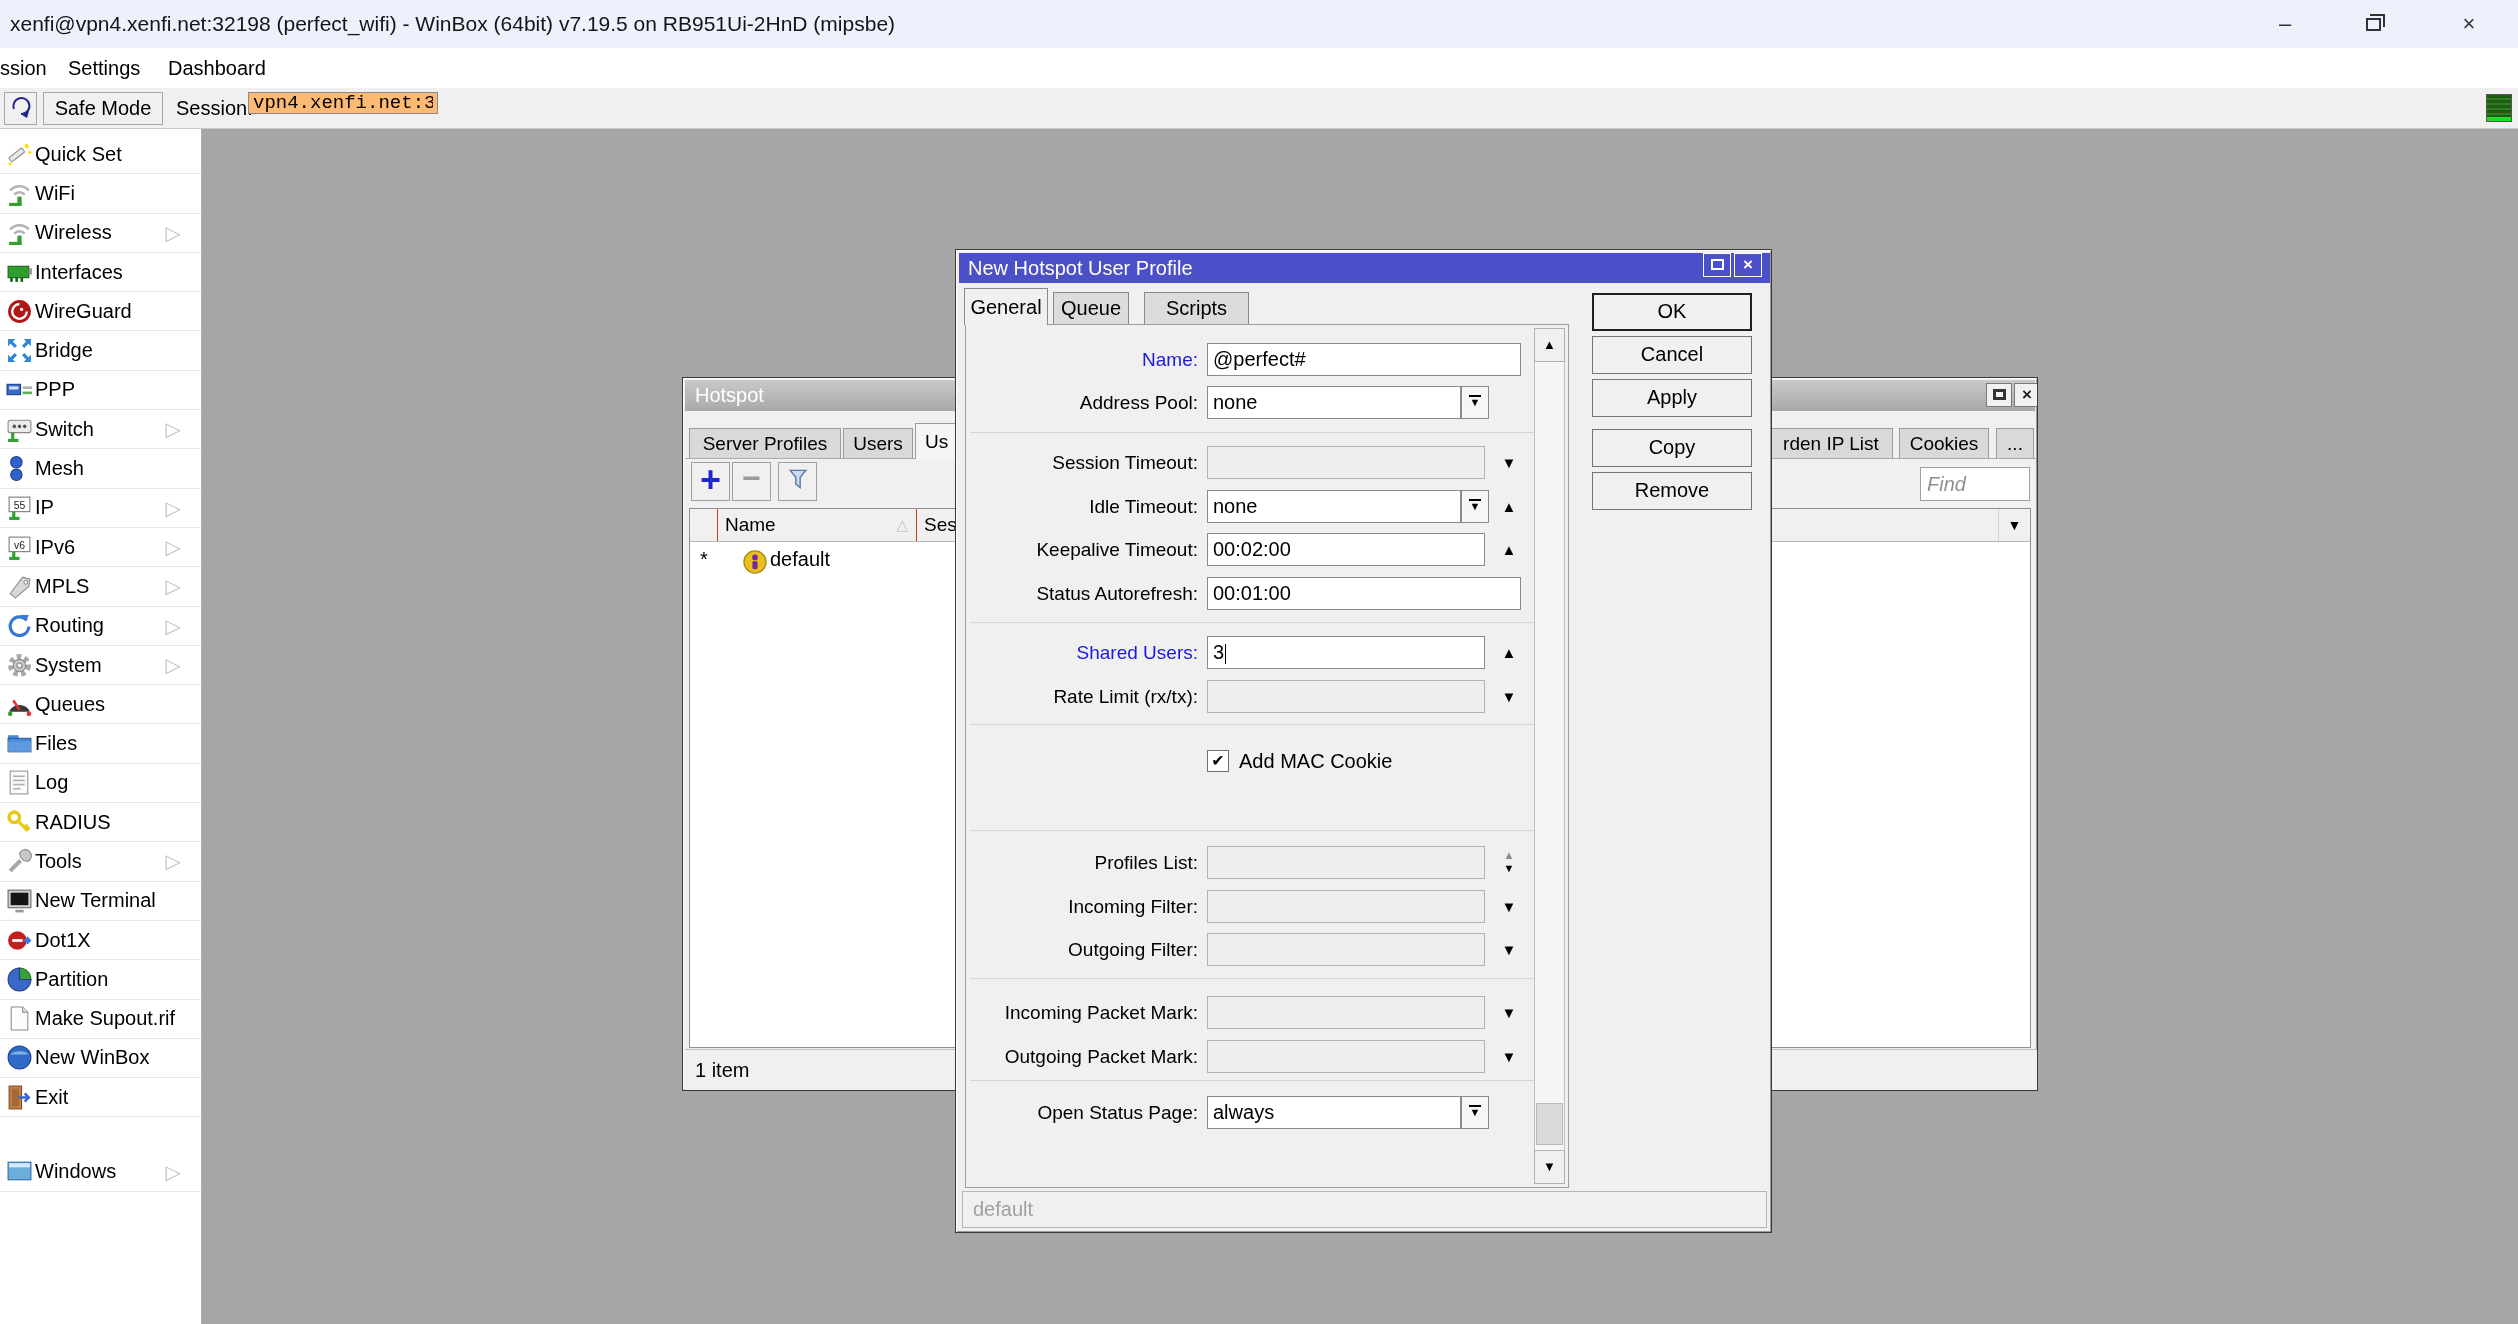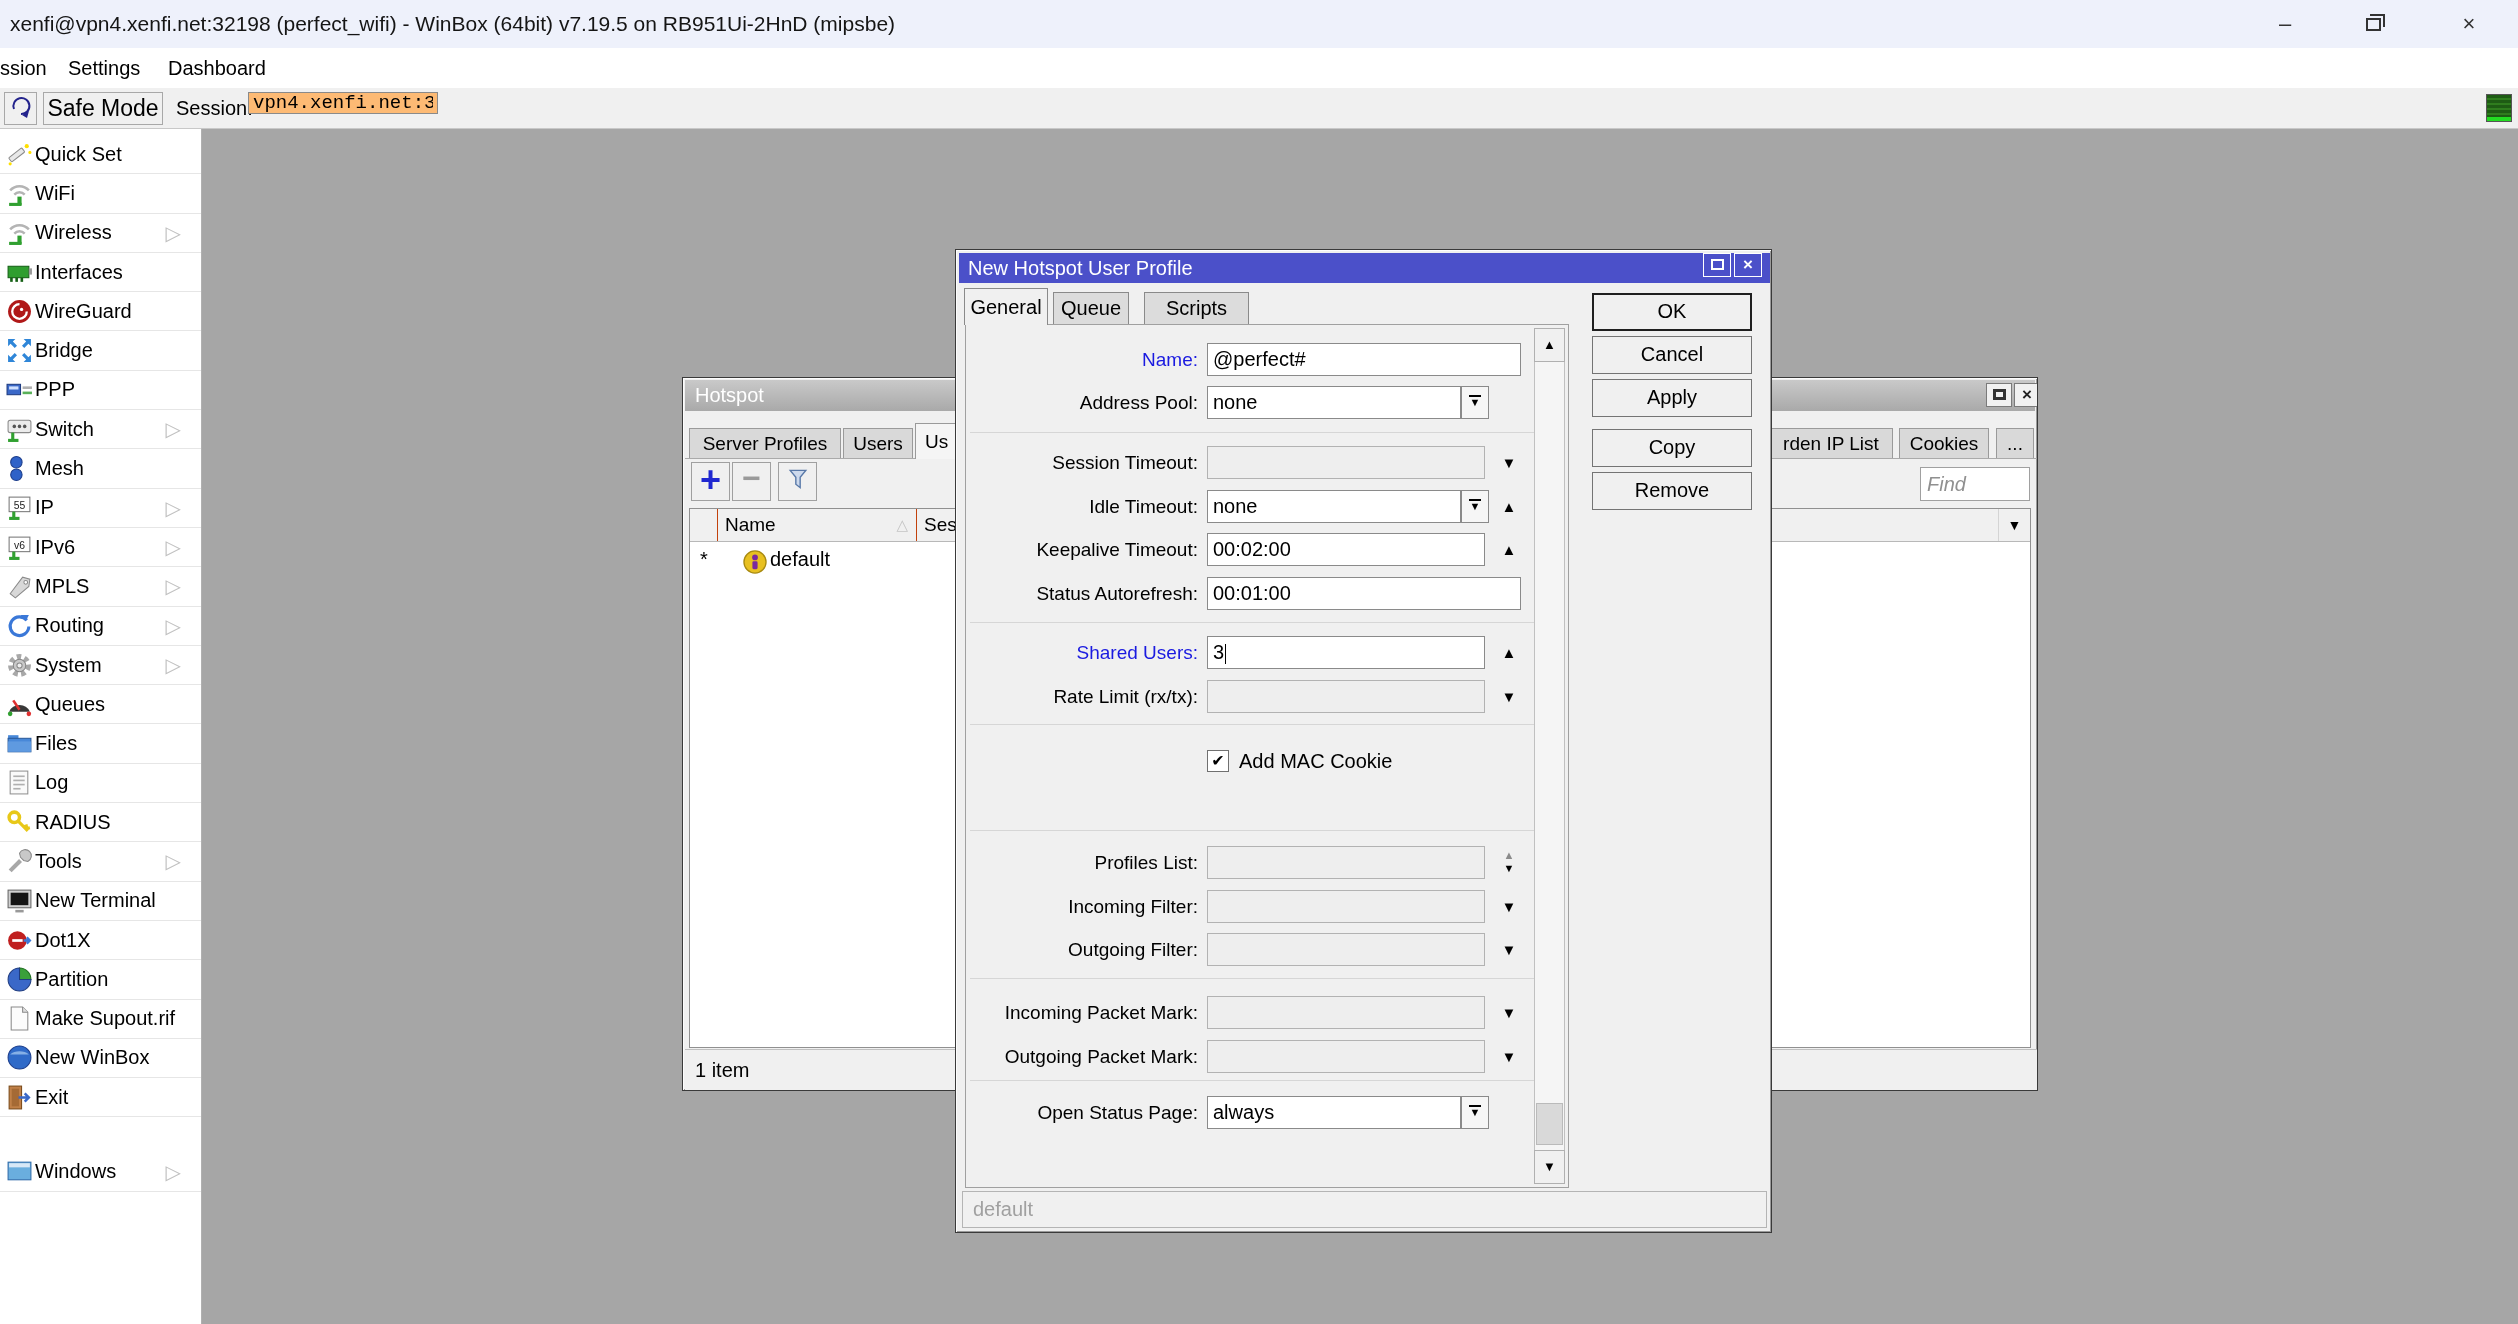--- a/index.html
+++ b/index.html
@@ -14,21 +14,21 @@
   #btn-min { left:2242px; }
   #btn-restore { left:2330px; }
   #btn-close { left:2426px; }
   .restore-glyph { display:inline-block; width:15px; height:13px; border:2px solid #333; margin-top:17px;
                    box-shadow:3px -3px 0 -1px #eef1fb, 4px -4px 0 0 #333; }
   #menubar { left:0; top:48px; width:2518px; height:40px; background:#ffffff; }
   .menu-item { top:0; height:40px; line-height:40px; font-size:20px; }
   #toolbar { left:0; top:88px; width:2518px; height:41px; background:#f0f0f0; border-bottom:1px solid #c8c8c8; }
   .tbtn { background:#f0f0f0; border:1px solid #a8a8a8; text-align:center; }
   #undo-btn { left:4px; top:4px; width:33px; height:33px; }
-  #safemode-btn { left:43px; top:4px; width:120px; height:33px; font-size:23px; line-height:31px; }
+  #safemode-btn { left:43px; top:4px; width:120px; height:33px; font-size:20px; line-height:31px; }
   #session-label { left:176px; top:0; height:41px; line-height:41px; font-size:20px; }
   #session-input { left:248px; top:4px; width:190px; height:22px; border:1px solid #8a8a8a; background:#fdba74;
                    font-size:19px; padding:0 4px; font-family:Liberation Mono, monospace; }
   #conn-indicator { left:2486px; top:6px; width:26px; height:28px; border:1px solid #555;
                     background:repeating-linear-gradient(180deg,#1e5c14 0 3px,#2f7d1e 3px 5px); }
   #conn-indicator .glow { position:absolute; left:0; bottom:0; width:100%; height:4px; background:#22dd22; }
 
   
   #sidebar { left:0; top:129px; width:202px; height:1195px; background:#fff; border-right:1px solid #b0b0b0;
              padding-top:6px; }

